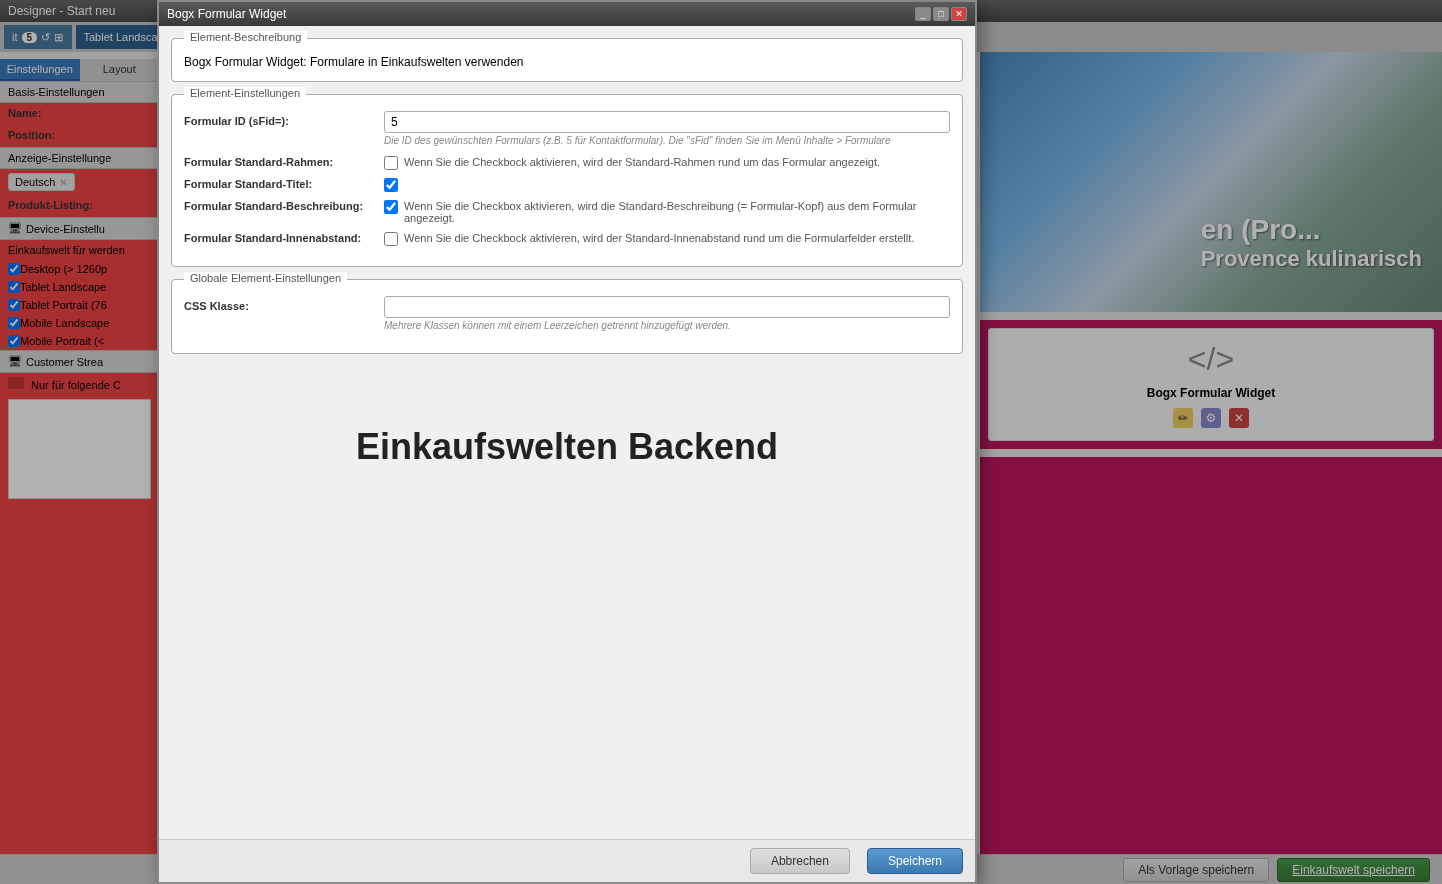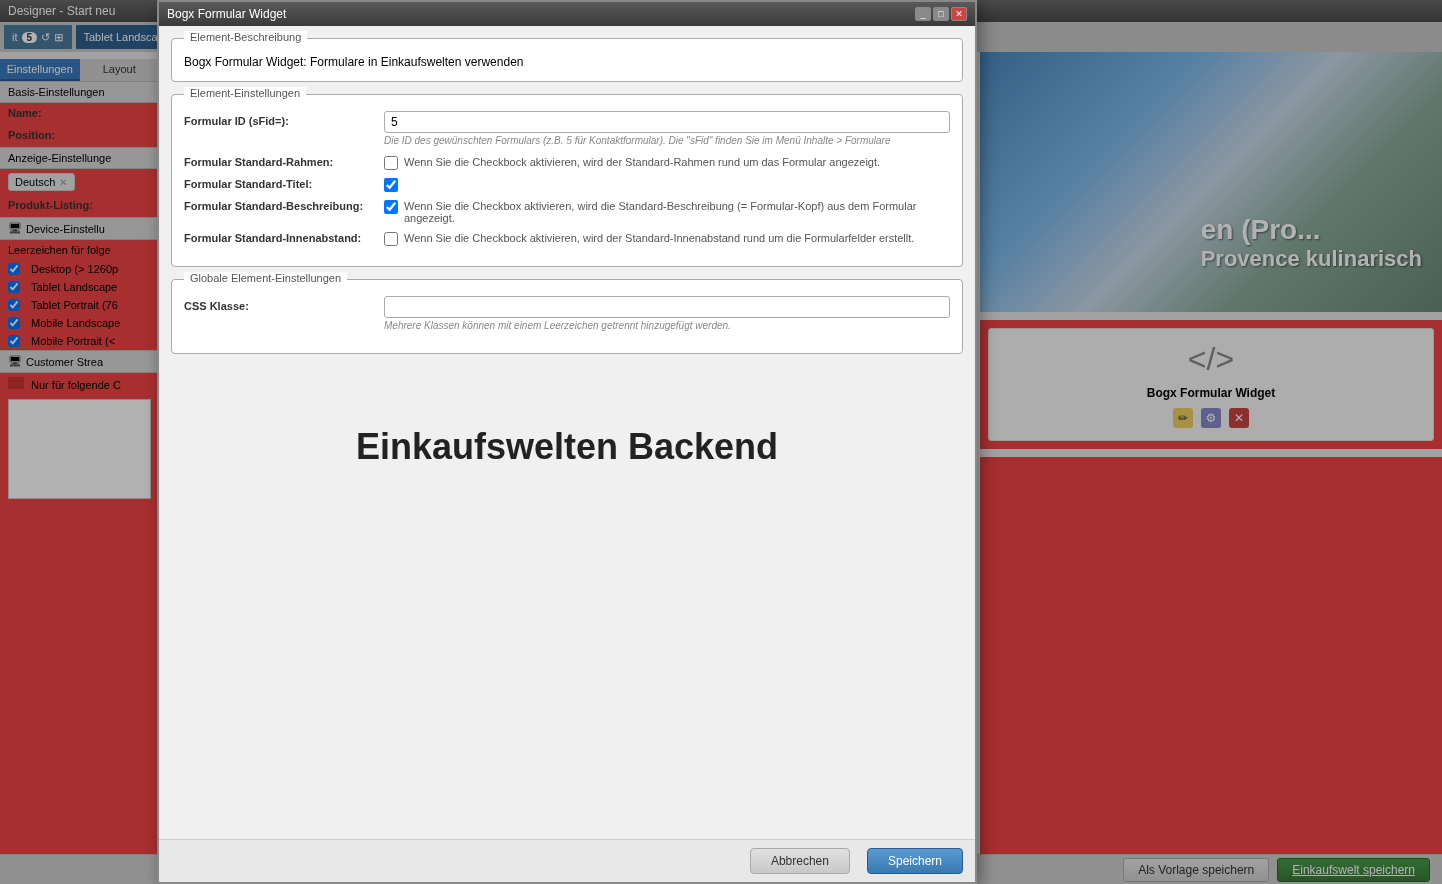--- a/index.html
+++ b/index.html
@@ -118,21 +118,21 @@
 
     .field-label {
       color: #333;
       font-weight: bold;
       margin-bottom: 2px;
     }
 
     .device-checkbox-row {
       display: flex;
       align-items: center;
-      gap: 11px;
+      gap: 0;
       padding: 3px 8px;
       font-size: 11px;
     }
 
     .device-checkbox-row input[type=checkbox] {
       width: 12px; height: 12px;
     }
 
     .lang-tag {
       background: #e8e8e8;
@@ -147,21 +147,21 @@
 
     .lang-tag .x { color: #999; cursor: pointer; font-size: 10px; }
 
     
     .right-panel {
       position: absolute;
       top: 52px;
       left: 980px;
       width: 462px;
       height: 832px;
-      background: #ef4444;
+      background: #be185d;
       overflow: hidden;
     }
 
     .right-panel-image {
       width: 100%;
       height: 260px;
       background: linear-gradient(135deg, #4a8abf 0%, #7ab8e8 30%, #c8d8e8 50%, #8aaa9a 70%, #6a8a7a 100%);
       position: relative;
       overflow: hidden;
     }
@@ -511,21 +511,21 @@
     </div>
     <div class="field-row">
       <div class="field-label">Produkt-Listing:</div>
     </div>
 
     <div class="section-header">
       <span>🖥</span>
       <span>Device-Einstellu</span>
     </div>
     <div class="field-row">
-      <span>Leerzeichen für folge</span>
+      <span>Einkaufswelt für werden</span>
     </div>
     <div class="device-checkbox-row">
       <input type="checkbox" checked="" style="">
       <span>Desktop (&gt; 1260p</span>
     </div>
     <div class="device-checkbox-row">
       <input type="checkbox" checked="" style="">
       <span>Tablet Landscape</span>
     </div>
     <div class="device-checkbox-row">

